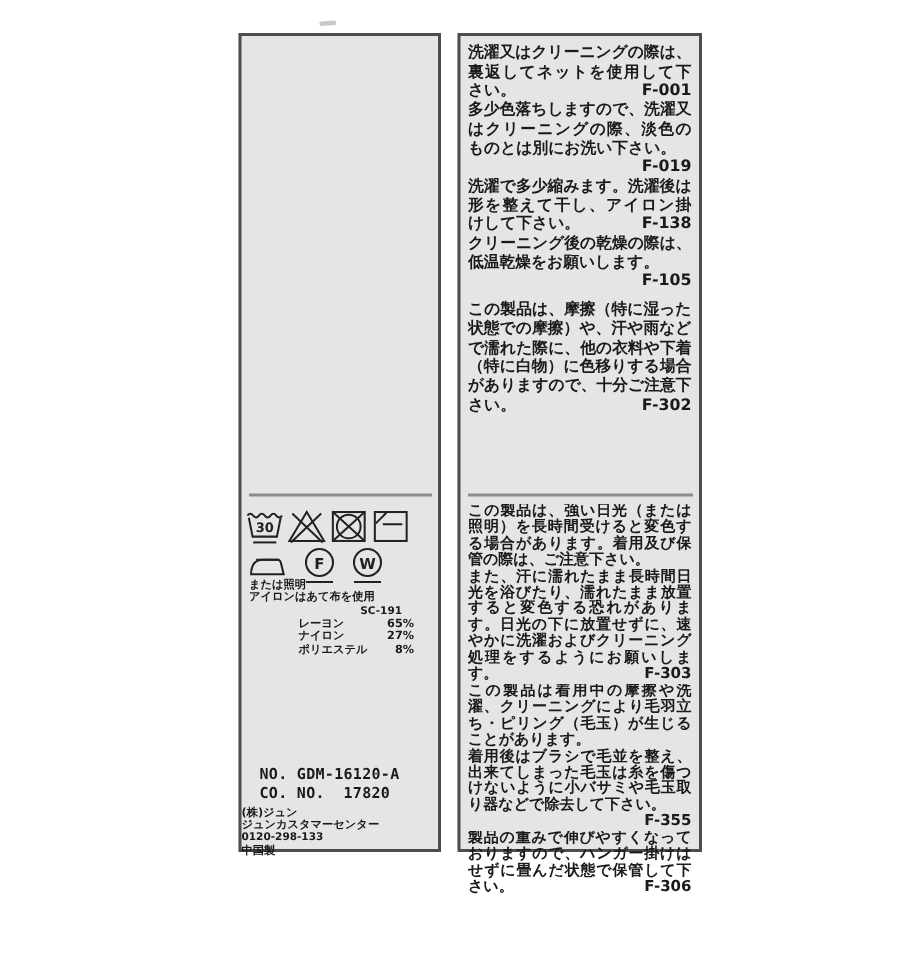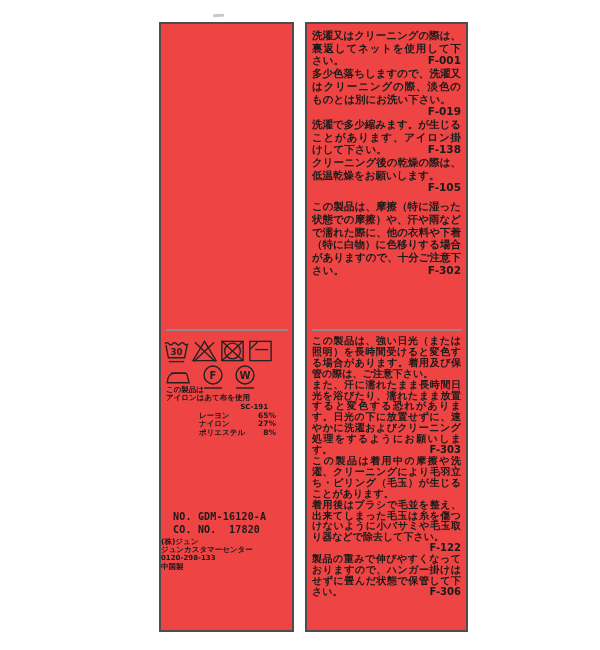--- a/index.html
+++ b/index.html
@@ -3,21 +3,21 @@
 <meta charset="utf-8">
 <style>
   html,body{margin:0;padding:0;}
   body{
     width:600px;height:650px;background:#ffffff;position:relative;
     font-family:"DejaVu Sans","Liberation Sans",sans-serif;
     color:#1a1a1a;-webkit-font-smoothing:antialiased;
   }
   .canvas{position:absolute;inset:0;background:#ffffff;overflow:hidden;}
   .artifact{position:absolute;left:213px;top:14px;width:11px;height:3px;background:#c9c9c9;border-radius:1px;transform:rotate(-4deg);}
-  .label{position:absolute;top:22px;height:610px;background:#ef4444;border:2px solid #4d4d4d;box-sizing:border-box;}
+  .label{position:absolute;top:22px;height:546px;background:#e5e5e5;border:2px solid #4d4d4d;box-sizing:border-box;}
   .label-left{left:159px;width:135px;}
   .label-right{left:305px;width:163px;}
   .divider{position:absolute;left:5px;right:4px;border-top:2px solid #8c8c8c;}
   .divider{top:305px;}
 
   
   .sym-row{position:absolute;display:flex;align-items:flex-start;}
   .sym-row1{top:314px;left:2px;gap:1px;}
   .sym-row2{top:340px;left:3px;gap:8px;}
   .sym{display:inline-block;line-height:0;}
@@ -87,21 +87,21 @@
             <path d="M3 24 L21 24"></path>
           </svg></span>
         <span class="sym"><svg width="24" height="26" viewBox="0 0 24 26">
             <circle cx="12" cy="11" r="9"></circle>
             <text x="12" y="15" font-size="10" text-anchor="middle">W</text>
             <path d="M3 24 L21 24"></path>
           </svg></span>
       </div>
 
     <div class="l-notes">
-      <div>この製品は</div>
+      <div>または照明</div>
       <div>アイロンはあて布を使用</div>
     </div>
 
     <div class="l-sc">SC-191</div>
 
     <div class="l-comp">
 
         <div class="comp-row">
           <span>レーヨン</span>
           <span>65%</span>
@@ -137,21 +137,21 @@
           <span class="code">F-001</span>
         </p>
 
         <p class="para">
           <span class="txt">多少色落ちしますので、洗濯又はクリーニングの際、淡色のものとは別にお洗い下さい。</span>
           <span class="code">F-019</span>
         </p>
 
 
         <p class="para">
-          <span class="txt">洗濯で多少縮みます。が生じることがあります、アイロン掛けして下さい。</span>
+          <span class="txt">洗濯で多少縮みます。洗濯後は形を整えて干し、アイロン掛けして下さい。</span>
           <span class="code">F-138</span>
         </p>
 
         <p class="para">
           <span class="txt">クリーニング後の乾燥の際は、低温乾燥をお願いします。</span>
           <span class="code">F-105</span>
         </p>
 
         <p class="para gap">
           <span class="txt">この製品は、摩擦（特に湿った状態での摩擦）や、汗や雨などで濡れた際に、他の衣料や下着（特に白物）に色移りする場合がありますので、十分ご注意下さい。</span>
@@ -163,21 +163,21 @@
 
         <p class="para">
           <span class="txt">この製品は、強い日光（または照明）を長時間受けると変色する場合があります。着用及び保管の際は、ご注意下さい。
 また、汗に濡れたまま長時間日光を浴びたり、濡れたまま放置すると変色する恐れがあります。日光の下に放置せずに、速やかに洗濯およびクリーニング処理をするようにお願いします。</span>
           <span class="code">F-303</span>
         </p>
 
         <p class="para">
           <span class="txt">この製品は着用中の摩擦や洗濯、クリーニングにより毛羽立ち・ピリング（毛玉）が生じることがあります。
 着用後はブラシで毛並を整え、出来てしまった毛玉は糸を傷つけないように小バサミや毛玉取り器などで除去して下さい。</span>
-          <span class="code">F-122</span>
+          <span class="code">F-355</span>
         </p>
 
         <p class="para">
           <span class="txt">製品の重みで伸びやすくなっておりますので、ハンガー掛けはせずに畳んだ状態で保管して下さい。</span>
           <span class="code">F-306</span>
         </p>
 
       </div>
   </div>
 </div>

